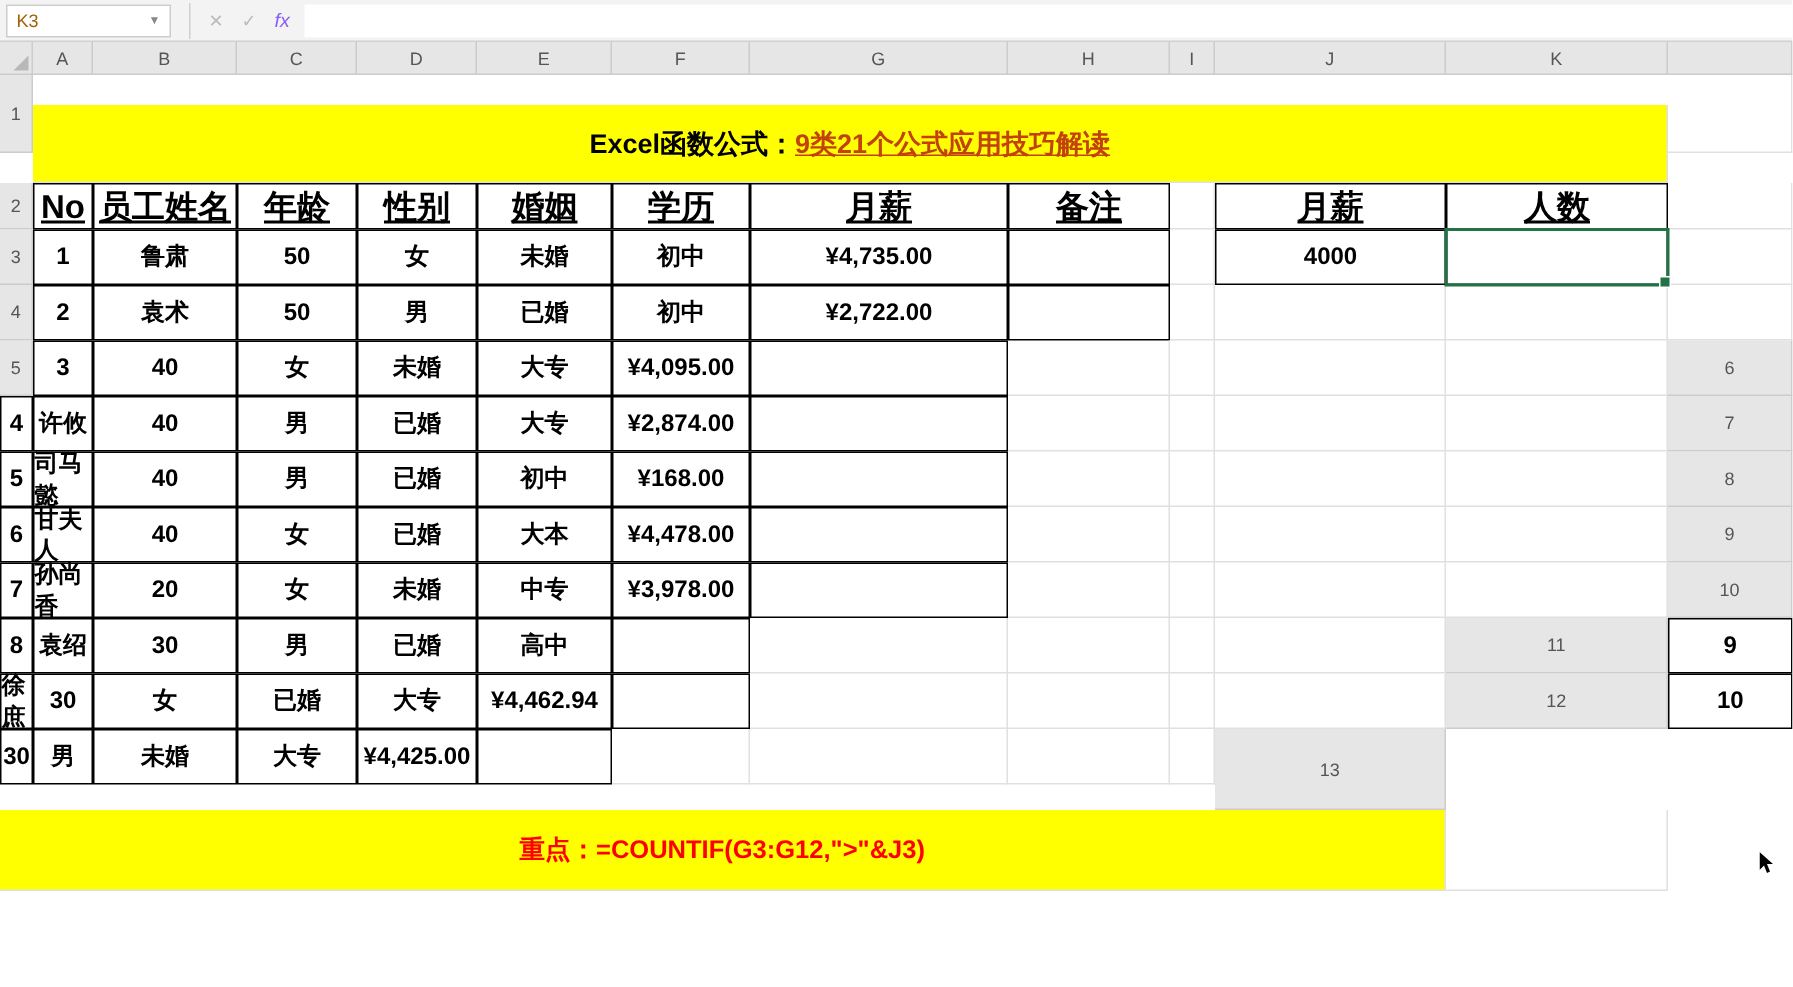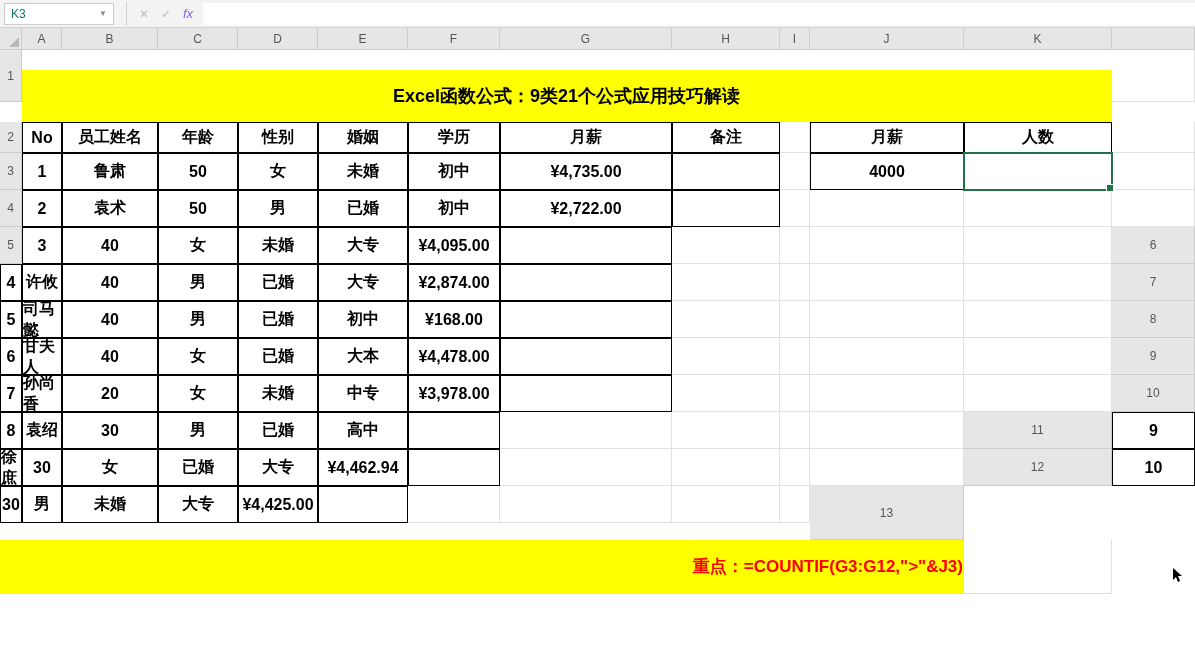--- a/index.html
+++ b/index.html
@@ -16,49 +16,49 @@
     .name-box {
       display: flex;
       align-items: center;
       width: 110px;
       height: 22px;
       background: #fff;
       border: 1px solid #ccc;
       margin: 0 6px 0 4px;
       padding: 0 6px;
     }
-    .name-box-text { flex: 1; color: #0f766e; }
+    .name-box-text { flex: 1; color: #a16207; }
     .name-box-dd { color: #888; font-size: 8px; }
     .fb-sep { width: 1px; height: 24px; background: #d0d0d0; margin: 0 6px; }
     .fb-btn { width: 22px; text-align: center; color: #bbb; cursor: default; }
     .fx { font-style: italic; color: #8b5cf6; font-size: 13px; margin-left: 6px; }
     .formula-input { flex: 1; height: 22px; background: #fff; margin-left: 10px; border: none; }
     
     .sheet { position: relative; }
     .grid { display: grid; grid-template-columns: 22px 40px 96px 80px 80px 90px 92px 172px 108px 30px 154px 148px 1fr; }
     .rh, .ch, .corner { background: #e6e6e6; border-right: 1px solid #ccc; border-bottom: 1px solid #ccc; font-size: 12px; color: #555; display: flex; align-items: center; justify-content: center; }
     .corner { position: relative; }
     .corner:after { content: ""; position: absolute; right: 2px; bottom: 2px; border-left: 10px solid transparent; border-bottom: 10px solid #b8b8b8; }
     .ch { height: 22px; }
     .rh { }
     .cell { border-right: 1px solid #e0e0e0; border-bottom: 1px solid #e0e0e0; display: flex; align-items: center; justify-content: center; font-size: 15px; }
     
     .title-row { height: 52px; }
     .title-cell { background: #ffff00; font-weight: bold; font-size: 18px; }
     .title-black { color: #000; }
-    .title-red { color: #000000; }
+    .title-red { color: #c2410c; text-decoration: underline; }
     
     .hdr-row { height: 31px; }
-    .hdr { font-weight: bold; font-size: 16px; border: 1.5px solid #000 !important; }
+    .hdr { font-weight: bold; font-size: 22px; border: 1.5px solid #000 !important; text-decoration: underline; }
     
     .data-row { height: 37px; }
     .bcell { font-weight: bold; font-size: 16px; border: 1.5px solid #000 !important; }
     
     .footer-row { height: 54px; }
-    .footer-cell { background: #ffff00; font-weight: bold; font-size: 17px; color: #ff0000; justify-content: flex-end; }
+    .footer-cell { background: #ffff00; font-weight: bold; font-size: 17px; color: #ff0000; }
     
     .selected { outline: 2px solid #217346; outline-offset: -1px; position: relative; z-index: 2; }
     .selected:after { content:""; position:absolute; right:-3px; bottom:-3px; width:6px; height:6px; background:#217346; border:1px solid #fff; }
     
     .cursor-arrow {
       position: absolute;
       right: 10px;
       bottom: 10px;
       width: 12px;
       height: 16px;

